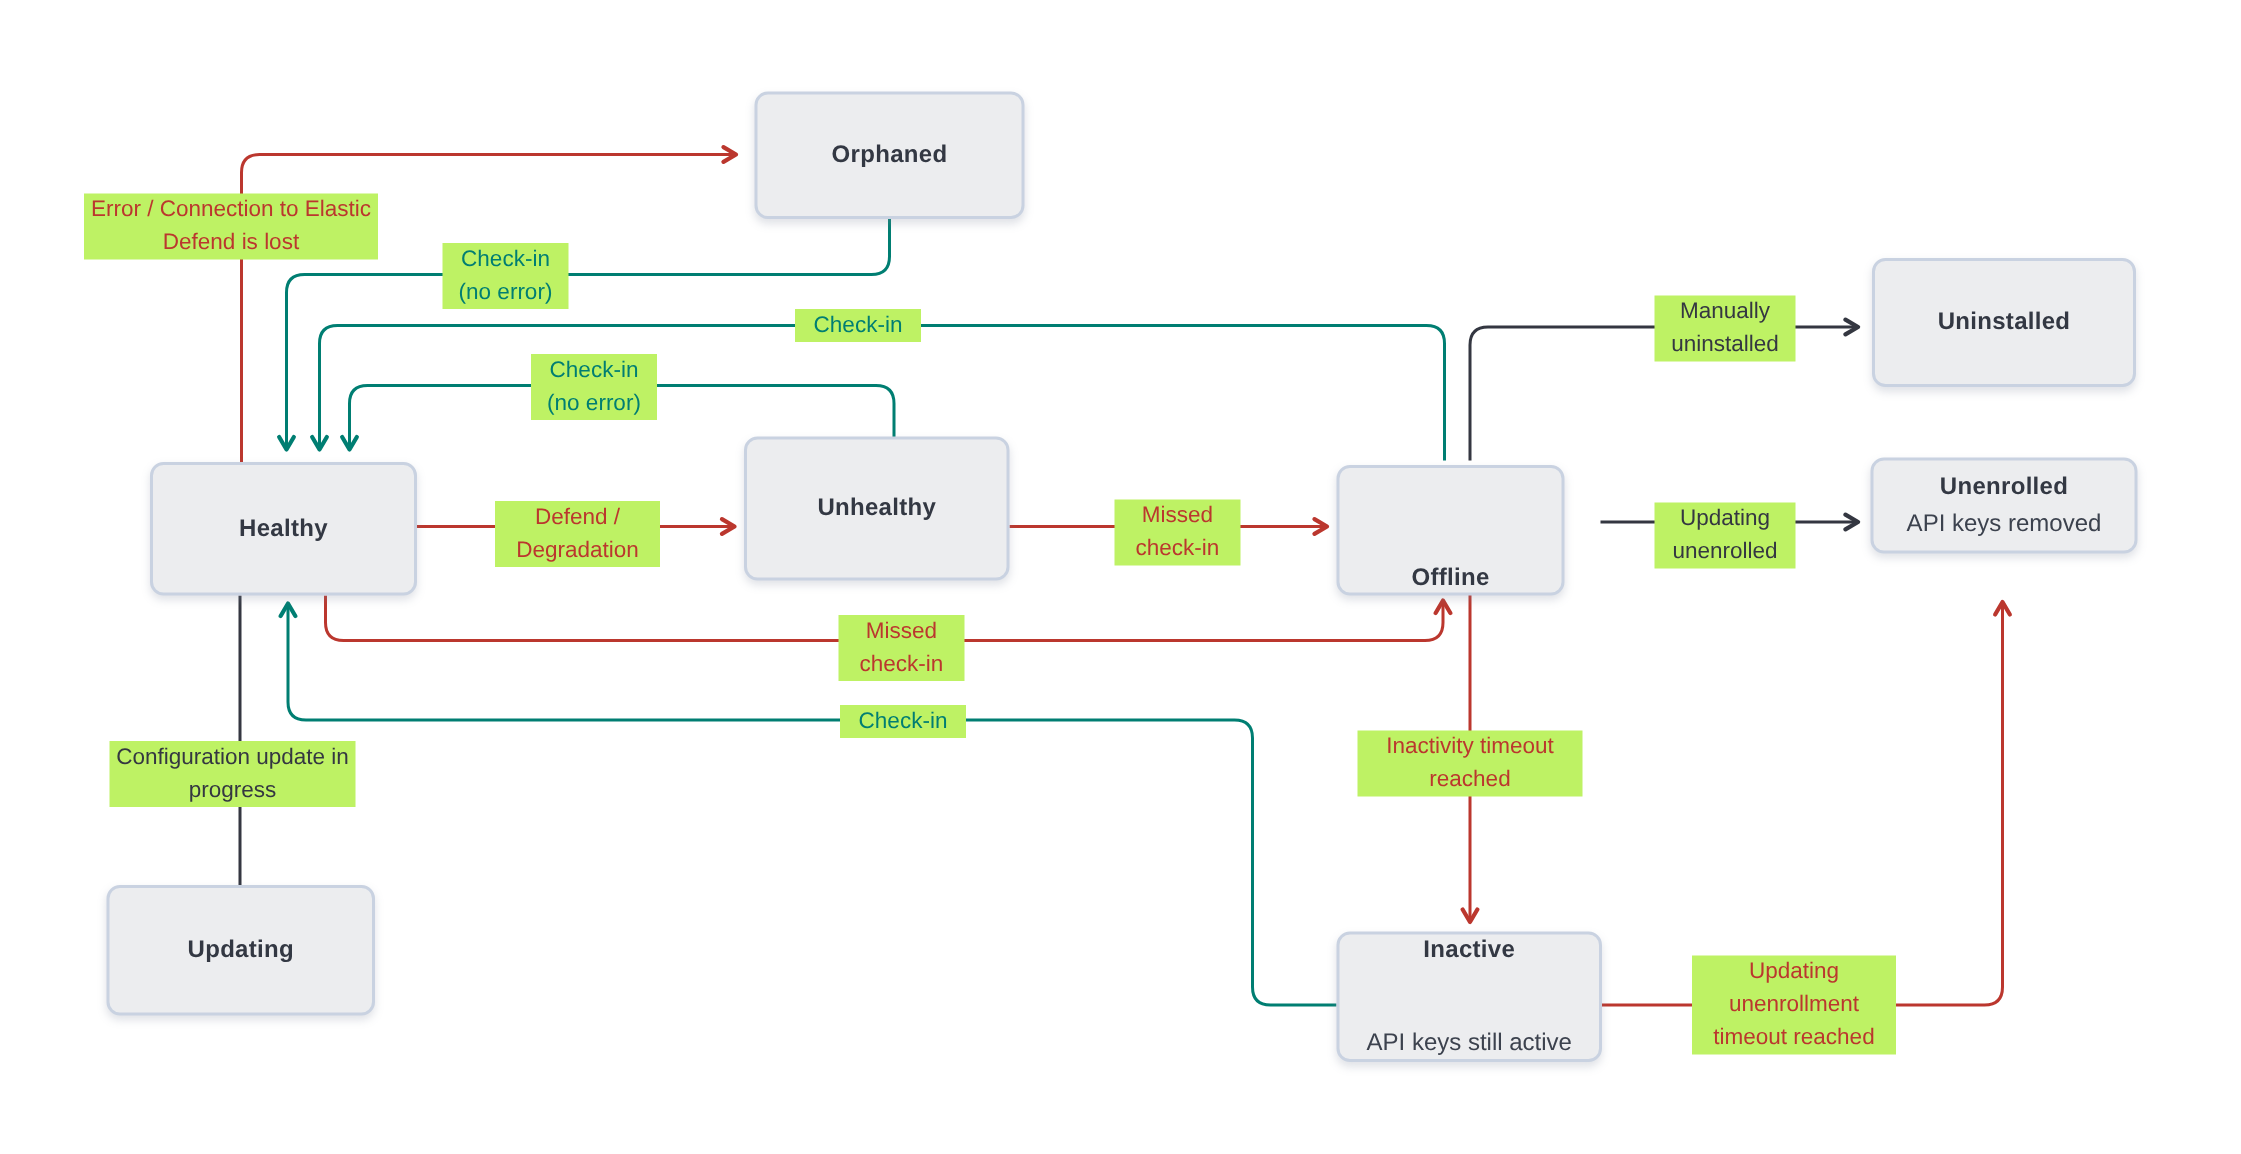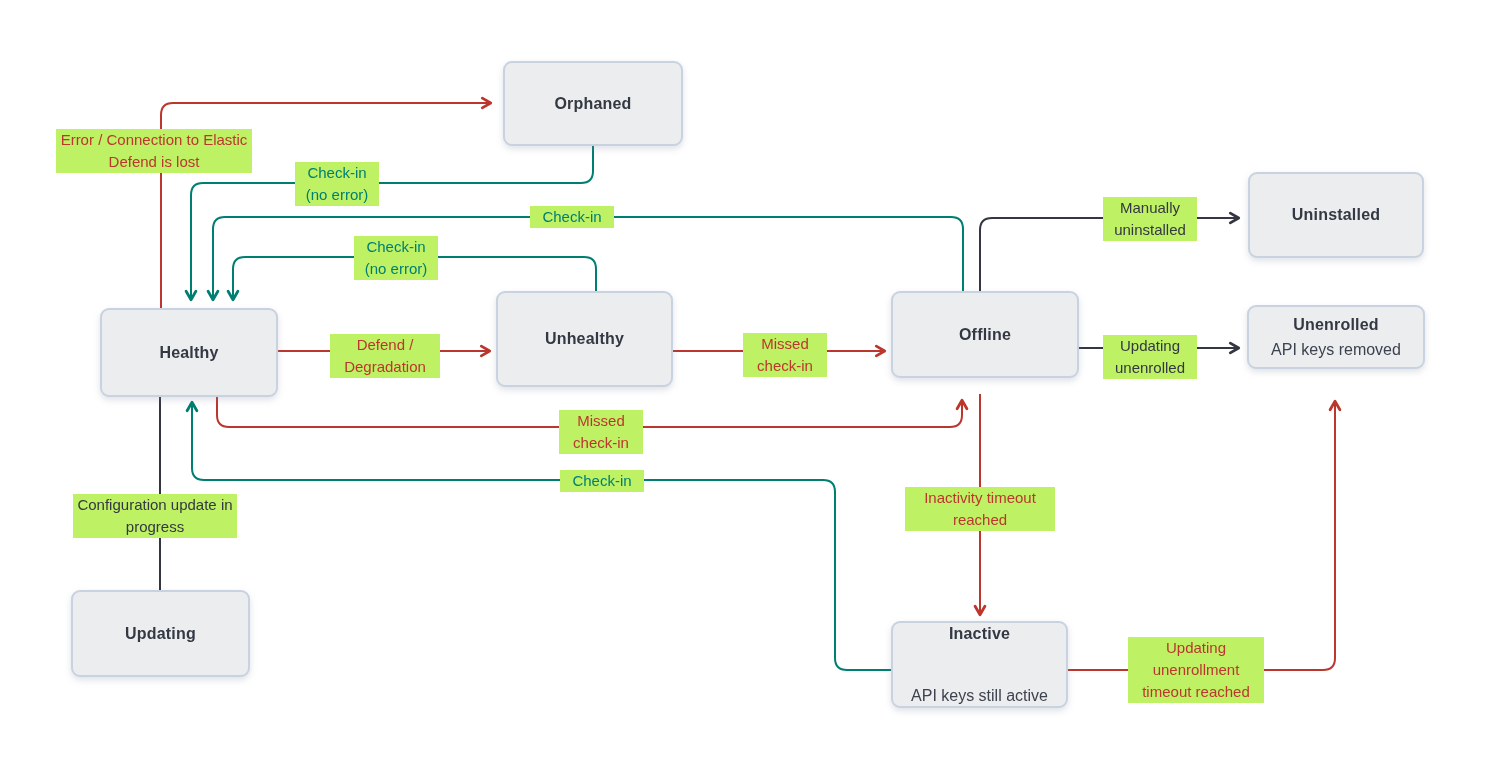--- a/index.html
+++ b/index.html
@@ -89,21 +89,21 @@
   </div>
   <div class="node" style="left:1248px;top:172px; width:176px; height:86px;">
     <div class="title">Uninstalled</div>
   </div>
   <div class="node" style="left:100px; top:308px; width:178px; height:89px;">
     <div class="title">Healthy</div>
   </div>
   <div class="node" style="left:496px; top:291px; width:177px; height:96px;">
     <div class="title">Unhealthy</div>
   </div>
-  <div class="node" style="left:891px; top:291px; width:188px; height:87px;">
+  <div class="node" style="left:891px; top:310px; width:152px; height:87px;justify-content:flex-end;">
     <div class="title">Offline</div>
   </div>
   <div class="node" style="left:1247px;top:305px; width:178px; height:64px;">
     <div class="title">Unenrolled</div>
     <div class="sub">API keys removed</div>
   </div>
   <div class="node" style="left:71px;  top:590px; width:179px; height:87px;">
     <div class="title">Updating</div>
   </div>
   <div class="node" style="left:891px; top:621px; width:177px; height:87px;gap:37px;">

